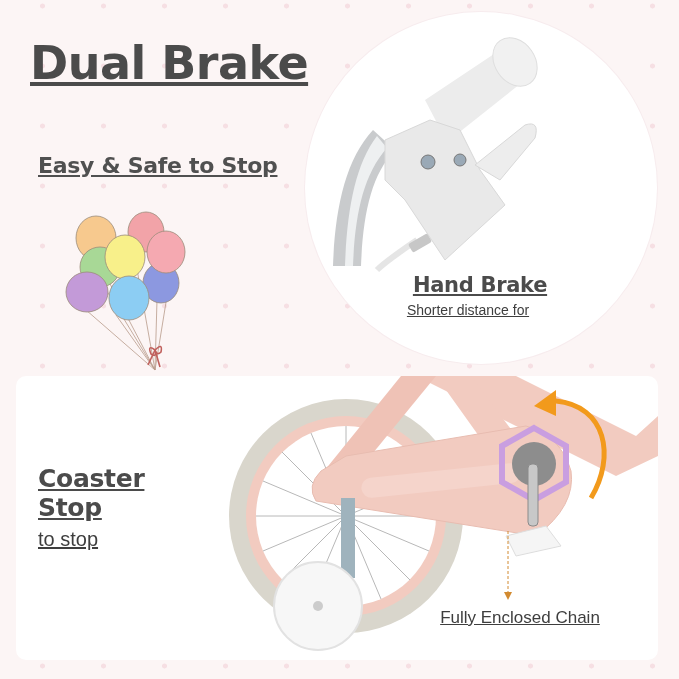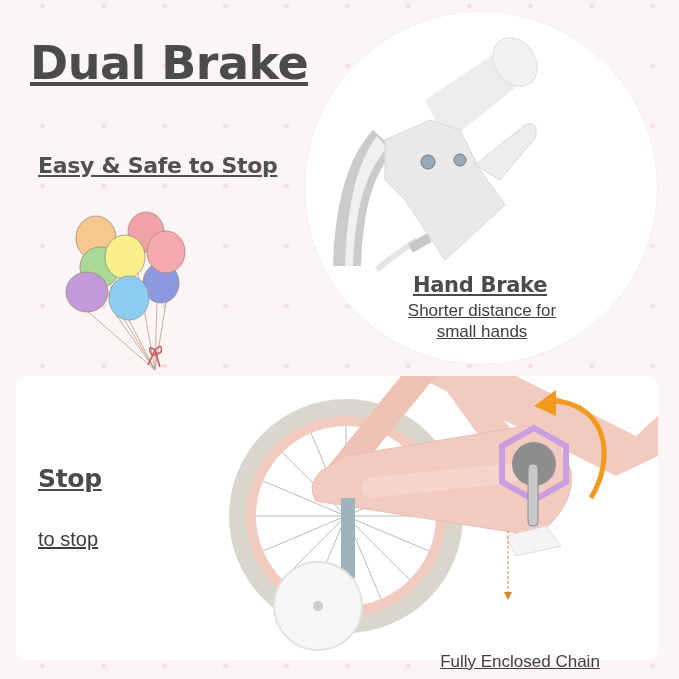--- a/index.html
+++ b/index.html
@@ -11,26 +11,26 @@
     font-family: "Liberation Sans", "DejaVu Sans", sans-serif; }
   .abs { position:absolute;text-decoration:underline; }
   .headline { left:30px; top:38px; font-family:"DejaVu Sans", sans-serif; font-weight:bold;
     color:#4b4b4b; font-size:46px; line-height:50px; letter-spacing:-0.5px; }
   .subhead { left:31px; top:153px; font-family:"DejaVu Sans", sans-serif; font-weight:bold;
     color:#505050; font-size:22px; letter-spacing:-0.3px;margin-left:7px; }
   .circle { left:305px; top:12px; width:352px; height:352px; border-radius:50%;
     background:#ffffff; box-shadow:0 0 0 1px #f7ecee; }
   .hb-title { left:380px; top:273px; width:200px; text-align:center; font-family:"DejaVu Sans", sans-serif;
     font-weight:bold; color:#4b4b4b; font-size:21px; letter-spacing:-0.3px; }
-  .hb-sub { left:382px; top:300px; width:200px; text-align:center; color:#3e3e3e; font-size:17px; line-height:21px; }
+  .hb-sub { left:368px; top:300px; width:200px; text-align:center; color:#3e3e3e; font-size:14px; line-height:21px; }
   .card { left:16px; top:376px; width:642px; height:284px; background:#ffffff; border-radius:10px; overflow:hidden; }
   .cb-title { left:38px; top:464px; font-family:"DejaVu Sans", sans-serif; font-weight:bold; color:#4b4b4b;
     font-size:25px; line-height:29px; letter-spacing:-0.3px; }
   .cb-sub { left:38px; top:527px; color:#3e3e3e; font-size:20px; line-height:25px; width:200px; }
-  .chain-label { left:420px; top:607px; width:200px; text-align:center; color:#3e3e3e; font-size:17px; line-height:21px;margin-top:44px; }
+  .chain-label { left:420px; top:607px; width:200px; text-align:center; color:#3e3e3e; font-size:17px; line-height:21px; }
   svg { position:absolute; overflow:visible; }
 </style>
 </head>
 <body>
 
 <div class="abs headline">
   <div>Dual Brake</div>
 </div>
 <div class="abs subhead">Easy &amp; Safe to Stop</div>
 
@@ -75,21 +75,20 @@
 
   <path d="M60 110 L105 90 L135 100 L155 140 L180 175 L120 230 L100 200 L80 170 L60 150 Z" fill="#e9e9e9" stroke="#d8d8d8"></path>
   <path d="M150 135 L200 95 Q215 90 210 108 L175 150 Z" fill="#ededed" stroke="#d8d8d8"></path>
   <circle cx="103" cy="132" r="7" fill="#9aa9b6" stroke="#777"></circle>
   <circle cx="135" cy="130" r="6" fill="#9aa9b6" stroke="#777"></circle>
   <rect x="84" y="208" width="22" height="10" rx="2" fill="#c7c7c7" transform="rotate(-30 95 213)"></rect>
 </svg>
 <div class="abs hb-title">Hand Brake</div>
 <div class="abs hb-sub">
   <div>Shorter distance for</div>
-  <div>small hands</div>
 </div>
 
 <div class="abs card"></div>
 <svg style="left:16px;top:376px" width="642" height="284" viewBox="0 0 642 284">
   <defs>
       <clipPath id="cc">
         <rect x="0" y="0" width="642" height="284" rx="10"></rect>
       </clipPath>
     </defs>
   <g clip-path="url(#cc)">
@@ -124,20 +123,21 @@
     <polygon points="518,30 540,14 540,40" fill="#f29a1c"></polygon>
     <line x1="492" y1="155" x2="492" y2="218" stroke="#d28a30" stroke-width="1" stroke-dasharray="3,2"></line>
     <polygon points="488,216 496,216 492,224" fill="#d28a30"></polygon>
 
     <rect x="325" y="122" width="14" height="80" fill="#9fb3bd"></rect>
     <circle cx="302" cy="230" r="44" fill="#f7f7f7" stroke="#e2e2e2" stroke-width="2"></circle>
     <circle cx="302" cy="230" r="5" fill="#ccc"></circle>
   </g>
 </svg>
 <div class="abs cb-title">
+  <div>Coaster</div>
   <div>Stop</div>
 </div>
 <div class="abs cb-sub">
   <div>to stop</div>
 </div>
 <div class="abs chain-label">
   <div>Fully Enclosed Chain</div>
 </div>
 
 </body></html>

